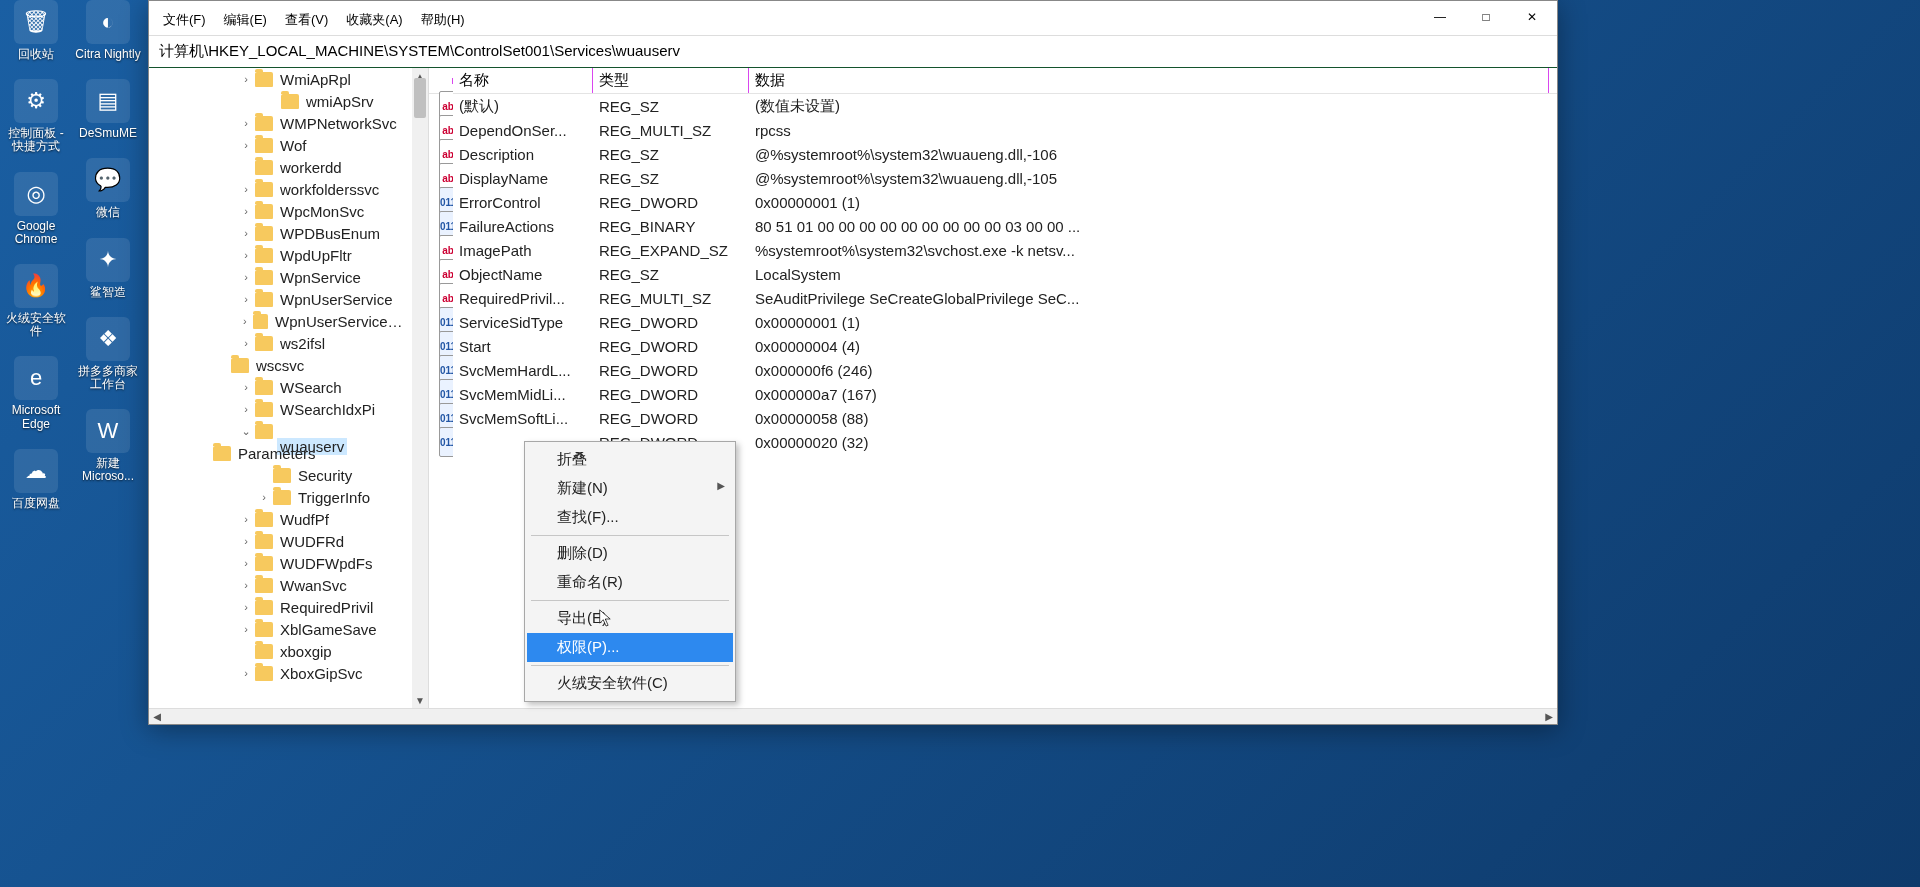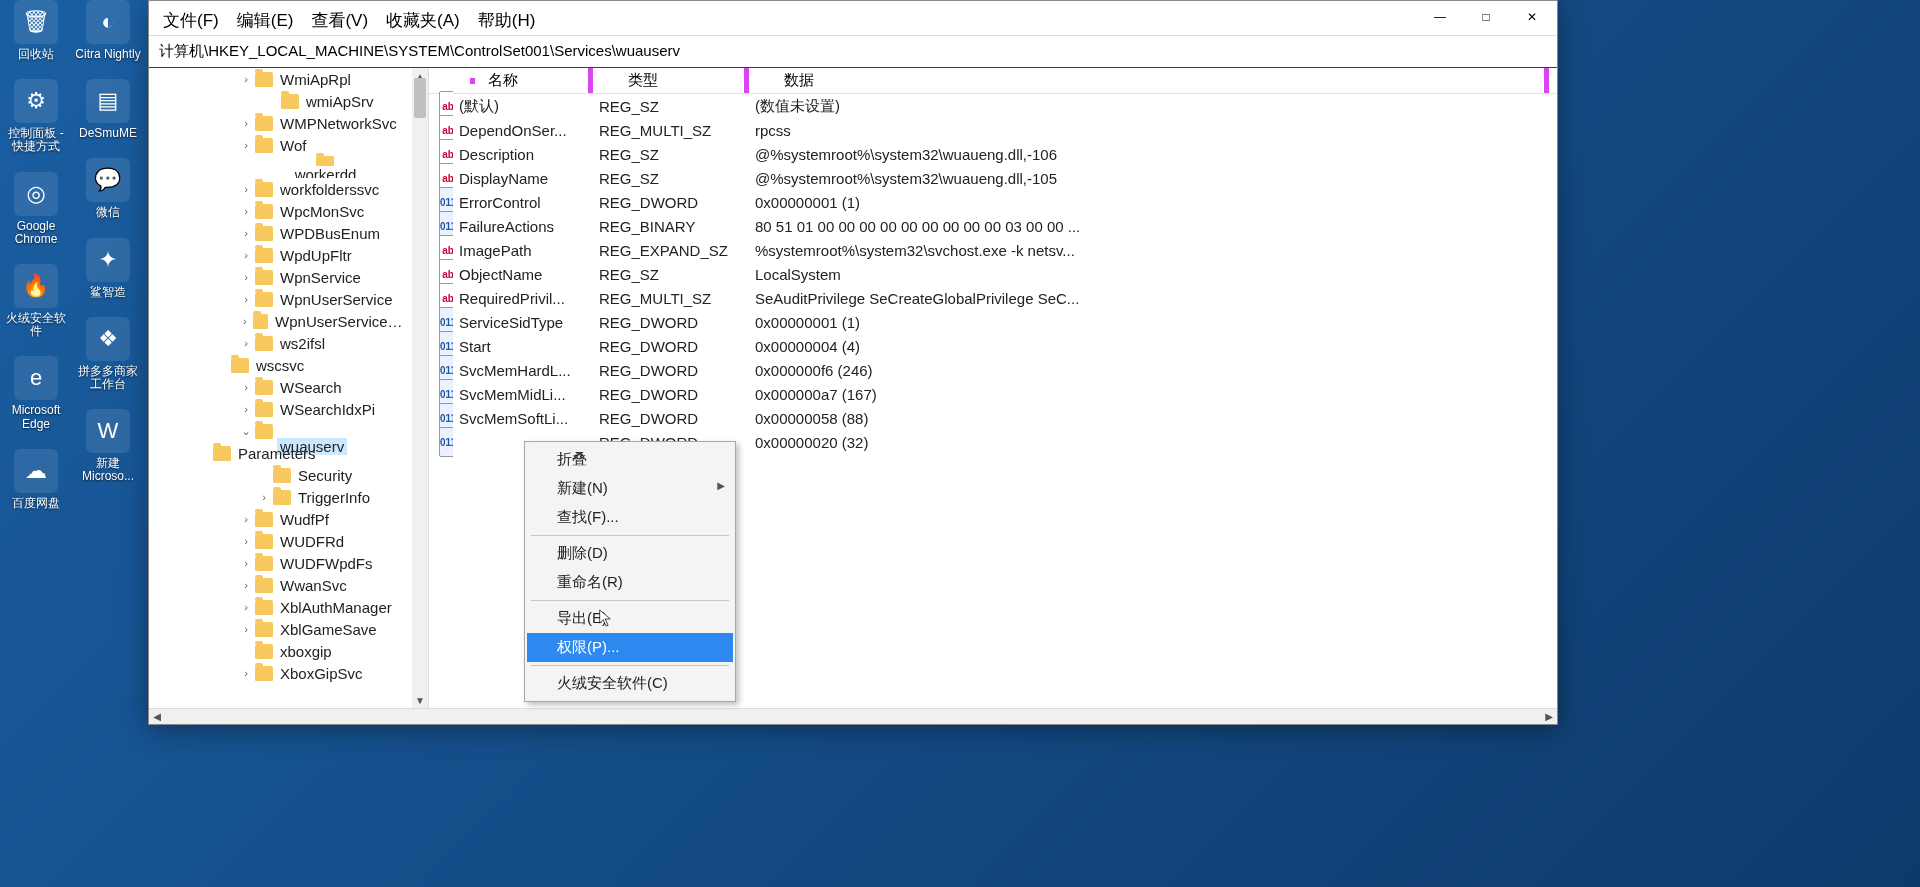--- a/index.html
+++ b/index.html
@@ -73,21 +73,21 @@
     display: flex; align-items: center; justify-content: center;
     font-size: 12px;
     background: transparent;
     border: none;
     cursor: default;
   }
 
   .menubar {
     display: flex;
     padding: 4px 8px 0 8px;
-    font-size: 17px;
+    font-size: 13px;
     color: #000;
     height: 34px;
     align-items: center;
     gap: 6px;
   }
   .menubar span { padding: 4px 6px; }
 
   .address {
     border-top: 1px solid #ddd;
     border-bottom: 1px solid #14532d;
@@ -178,21 +178,21 @@
     align-items: center;
     padding-right: 8px;
     height: 24px;
   }
   .lhead {
     border-bottom: 1px solid #e4e4e4;
     color: #000;
     font-weight: 400;
     height: 26px;
   }
-  .lhead > div { padding: 3px 6px; border-right: 5px solid #d946ef; margin-left: 29px; }
+  .lhead > div { padding: 3px 6px; border-right: 1px solid #d946ef; }
   .lrow .vicon {
     width: 18px; height: 30px;
     margin-left: 4px;
     display: flex; align-items: center; justify-content: center;
     font-size: 10px; font-weight: bold;
     border: 1px solid #999; border-radius: 2px;
   }
   .ic-ab { background:#fff; color:#c03; }
   .ic-bin { background:#eaf2ff; color:#2256a5; font-size:9px; }
   .lrow > div { padding: 1px 6px; white-space: nowrap; overflow: hidden; text-overflow: ellipsis; }
@@ -326,21 +326,21 @@
           <div class="tnode" style="padding-left: 90px;">
             <span class="exp">›</span>
             <span class="folder"></span>
             <span class="label">WMPNetworkSvc</span>
           </div>
           <div class="tnode" style="padding-left: 90px;">
             <span class="exp">›</span>
             <span class="folder"></span>
             <span class="label">Wof</span>
           </div>
-          <div class="tnode" style="padding-left: 90px; flex-direction: column;">
+          <div class="tnode" style="padding-left: 90px;">
             <span class="exp"></span>
             <span class="folder"></span>
             <span class="label">workerdd</span>
           </div>
           <div class="tnode" style="padding-left: 90px;">
             <span class="exp">›</span>
             <span class="folder"></span>
             <span class="label">workfolderssvc</span>
           </div>
           <div class="tnode" style="padding-left: 90px;">
@@ -429,21 +429,21 @@
             <span class="label">WUDFWpdFs</span>
           </div>
           <div class="tnode" style="padding-left: 90px;">
             <span class="exp">›</span>
             <span class="folder"></span>
             <span class="label">WwanSvc</span>
           </div>
           <div class="tnode" style="padding-left: 90px;">
             <span class="exp">›</span>
             <span class="folder"></span>
-            <span class="label">XblAuthManager</span>
+            <span class="label">RequiredPrivil</span>
           </div>
           <div class="tnode" style="padding-left: 90px;">
             <span class="exp">›</span>
             <span class="folder"></span>
             <span class="label">XblGameSave</span>
           </div>
           <div class="tnode" style="padding-left: 90px;">
             <span class="exp"></span>
             <span class="folder"></span>
             <span class="label">xboxgip</span>

